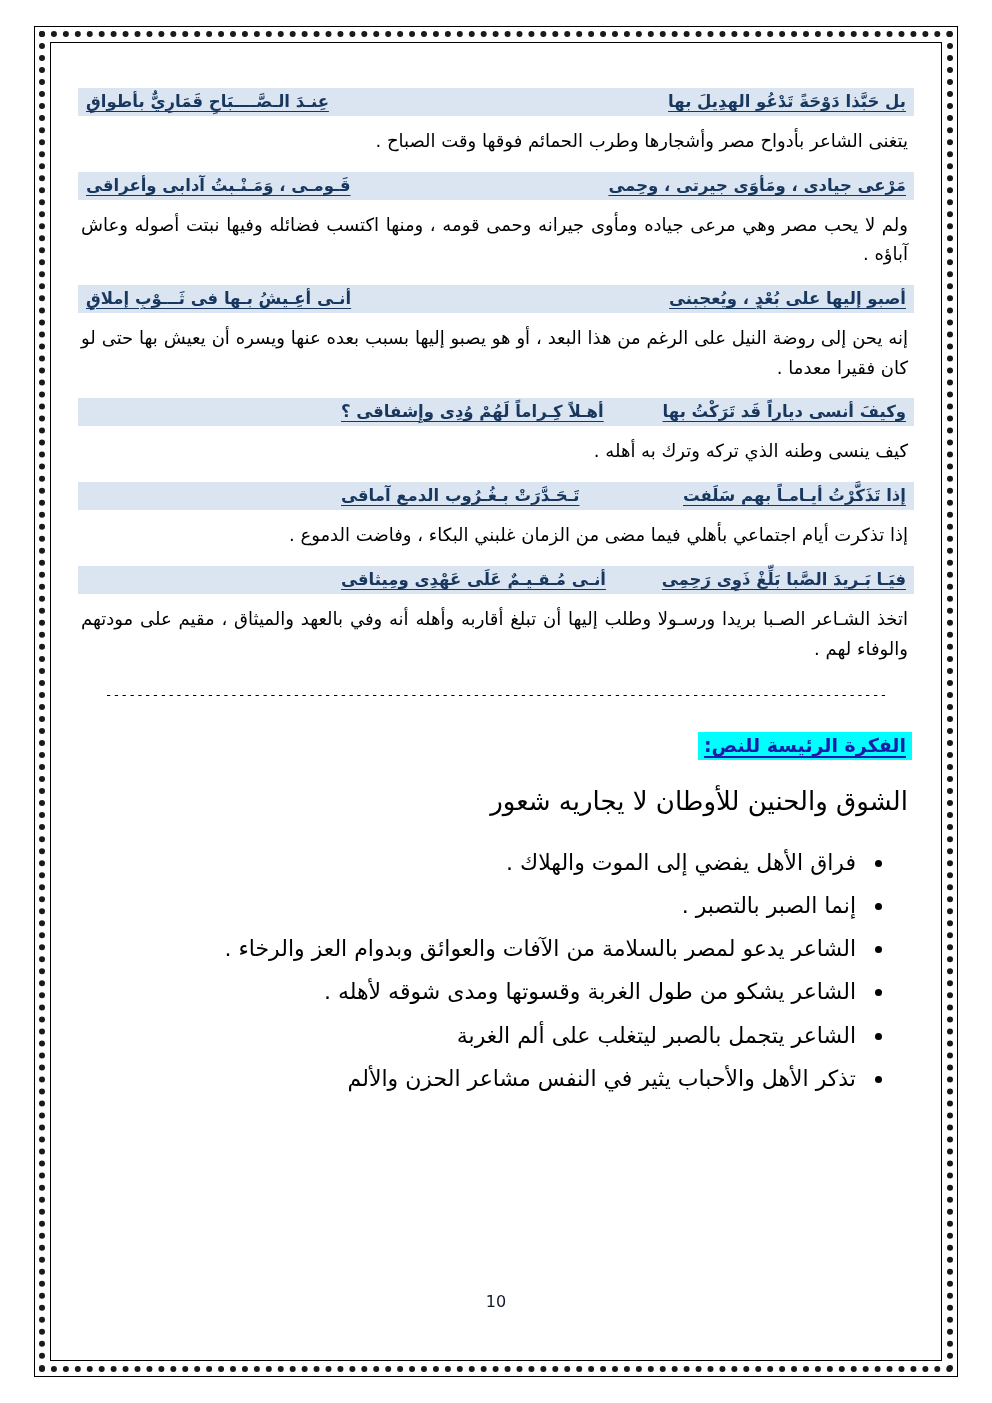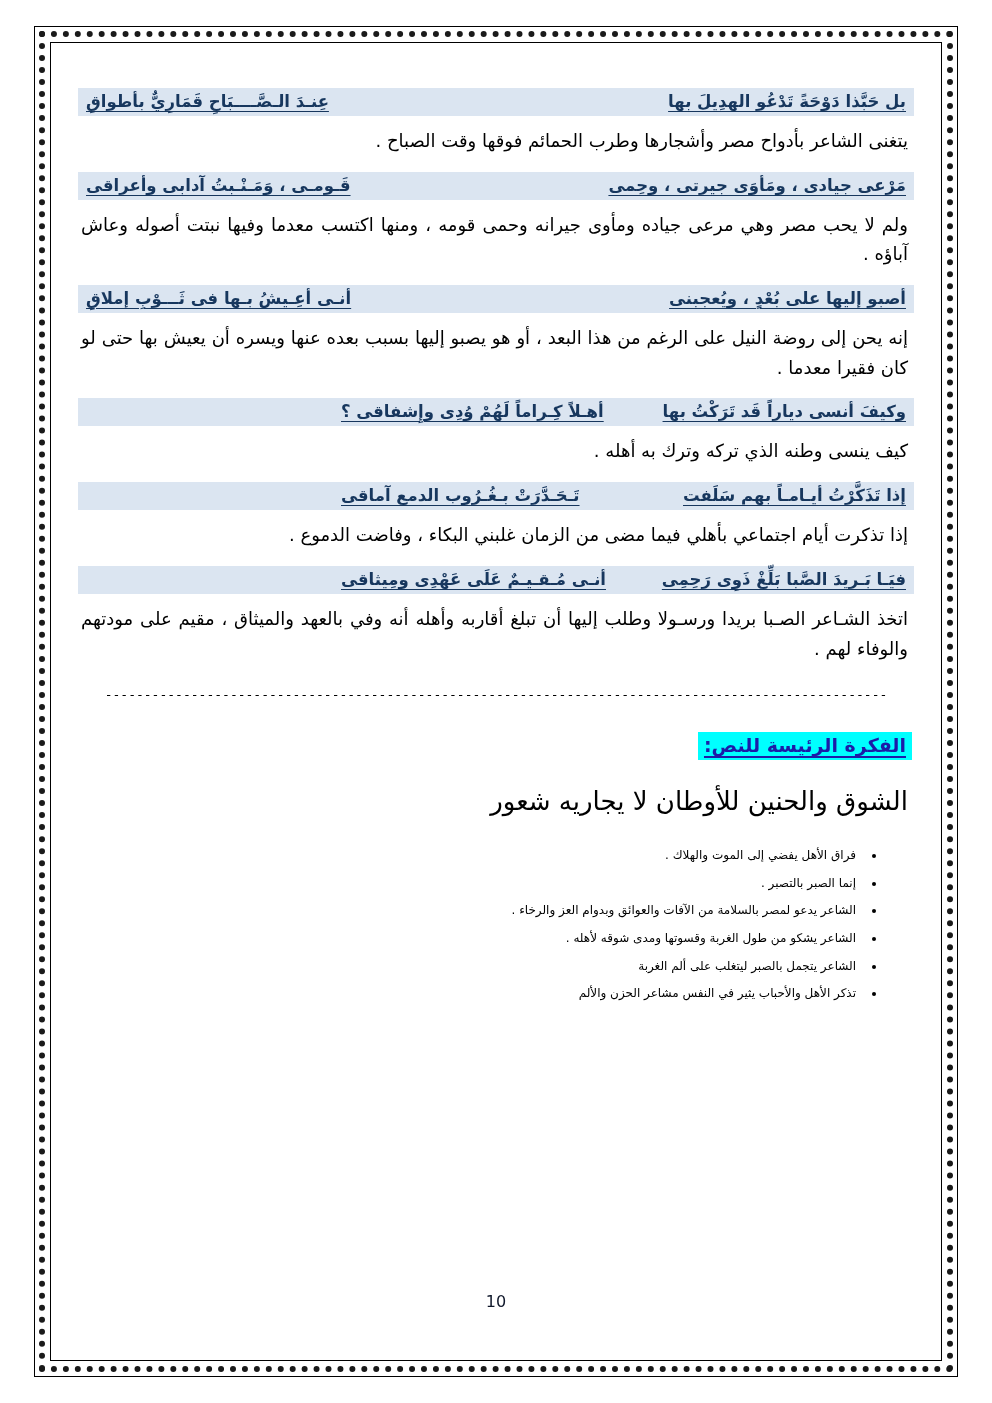--- a/index.html
+++ b/index.html
@@ -105,21 +105,21 @@
     margin: 26px 6px 30px 6px;
   }
 
   ul.bullets {
     list-style: disc;
     padding-right: 52px;
     margin: 20px 0 0 0;
   }
   ul.bullets li {
     color: #000;
-    font-size: 12px;
+    font-size: 22px;
     line-height: 1.55;
     margin: 9px 0;
     padding-right: 6px;
   }
 
   .page-number {
     position: absolute;
     bottom: 92px;
     left: 0;
     right: 0;
@@ -142,21 +142,21 @@
         <span class="hemi hemi-left">عِنـدَ الـصَّــــبَاحِ قَمَارِيٌّ بأطواقِ</span>
       </div>
       <p class="exp">يتغنى الشاعر بأدواح مصر وأشجارها وطرب الحمائم فوقها وقت الصباح .</p>
     </section>
 
     <section>
       <div class="verse">
         <span class="hemi hemi-right">مَرْعى جيادى ، ومَأوَى جيرتى ، وحِمى</span>
         <span class="hemi hemi-left">قَـومـى ، وَمَـنْـبتُ آدابى وأعراقى</span>
       </div>
-      <p class="exp">ولم لا يحب مصر وهي  مرعى جياده ومأوى جيرانه وحمى قومه ، ومنها اكتسب معدما وفيها نبتت أصوله وعاش آباؤه .</p>
+      <p class="exp">ولم لا يحب مصر وهي  مرعى جياده ومأوى جيرانه وحمى قومه ، ومنها اكتسب فضائله وفيها نبتت أصوله وعاش آباؤه .</p>
     </section>
 
     <section>
       <div class="verse">
         <span class="hemi hemi-right">أصبو إليها على بُعْدٍ ، ويُعجبنى</span>
         <span class="hemi hemi-left">أنـى أعِـيشُ بـها فى ثَـــوْبِ إملاقِ</span>
       </div>
       <p class="exp">إنه يحن إلى روضة النيل على الرغم من هذا البعد ، أو هو يصبو إليها بسبب بعده عنها ويسره أن يعيش بها حتى لو كان فقيرا معدما .</p>
     </section>
 

